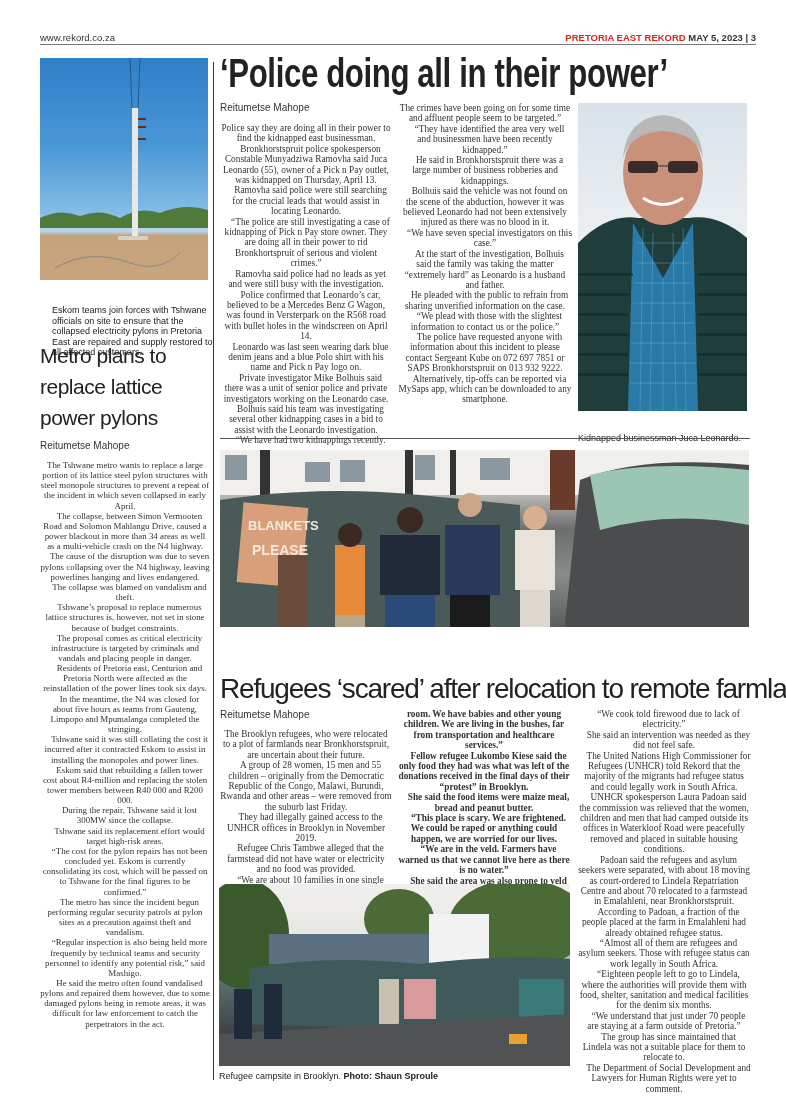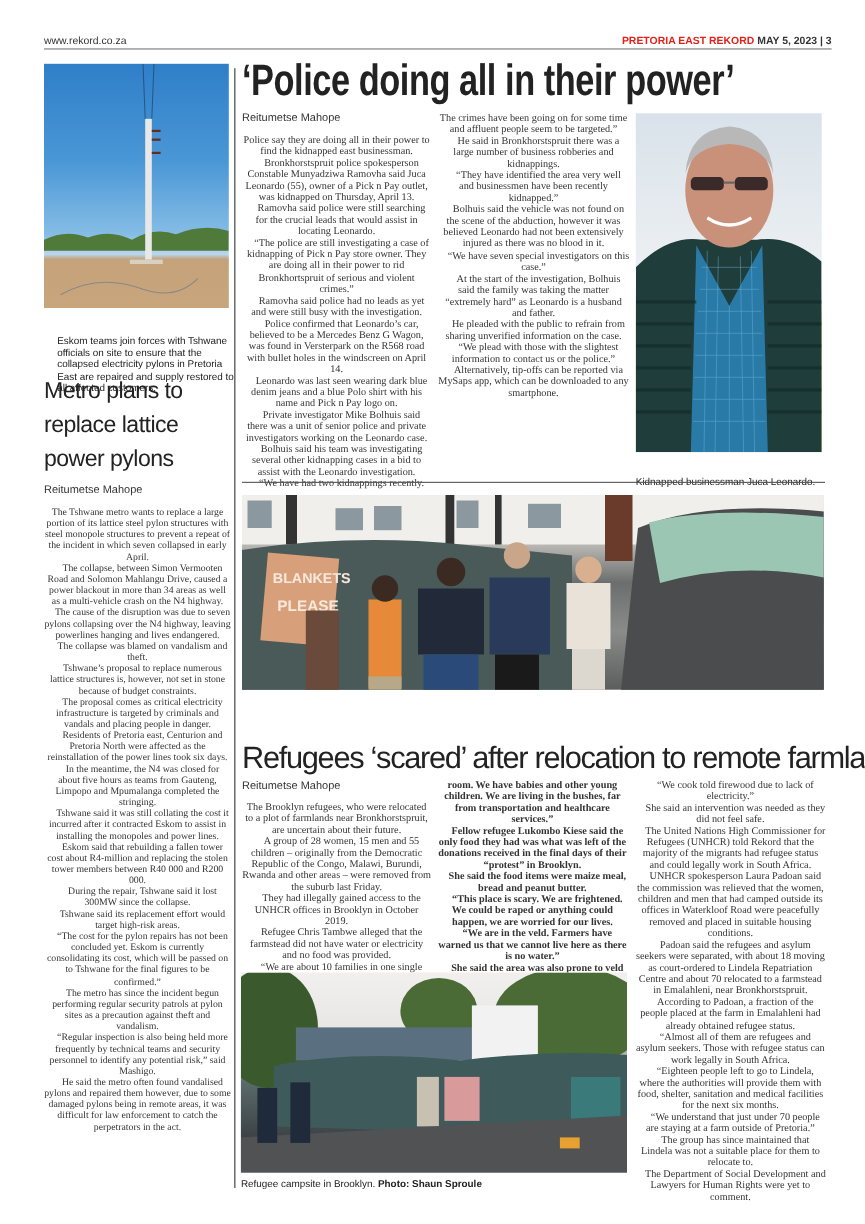--- a/index.html
+++ b/index.html
@@ -90,27 +90,28 @@
   <p>Ramovha said police had no leads as yet and were still busy with the investigation.</p>
   <p>Police confirmed that Leonardo’s car, believed to be a Mercedes Benz G Wagon, was found in Versterpark on the R568 road with bullet holes in the windscreen on April 14.</p>
   <p>Leonardo was last seen wearing dark blue denim jeans and a blue Polo shirt with his name and Pick n Pay logo on.</p>
   <p>Private investigator Mike Bolhuis said there was a unit of senior police and private investigators working on the Leonardo case.</p>
   <p>Bolhuis said his team was investigating several other kidnapping cases in a bid to assist with the Leonardo investigation.</p>
   <p>“We have had two kidnappings recently.</p>
 </div>
 
 <div class="abs col" style="left:398px;top:103px;width:174px;">
   <p class="first">The crimes have been going on for some time and affluent people seem to be targeted.”</p>
+  <p>“They have identified the area very well and businessmen have been recently kidnapped.”</p>
   <p>He said in Bronkhorstspruit there was a large number of business robberies and kidnappings.</p>
-  <p>“They have identified the area very well and businessmen have been recently kidnapped.”</p>
   <p>Bolhuis said the vehicle was not found on the scene of the abduction, however it was believed Leonardo had not been extensively injured as there was no blood in it.</p>
   <p>“We have seven special investigators on this case.”</p>
   <p>At the start of the investigation, Bolhuis said the family was taking the matter “extremely hard” as Leonardo is a husband and father.</p>
   <p>He pleaded with the public to refrain from sharing unverified information on the case.</p>
   <p>“We plead with those with the slightest information to contact us or the police.”</p>
+  <p>The police have requested anyone with information about this incident to please contact Sergeant Kube on 072 697 7851 or SAPS Bronkhorstspruit on 013 932 9222.</p>
   <p>Alternatively, tip-offs can be reported via MySaps app, which can be downloaded to any smartphone.</p>
 </div>
 
 <div class="abs photo" style="left:578px;top:103px;width:169px;height:308px;background:linear-gradient(180deg,#d9e2ea 0%,#eef1f3 50%,#8fae5a 62%,#7a9a4a 100%);">
   <svg width="169" height="308" viewBox="0 0 169 308">
     <path d="M0 140 Q30 110 60 115 L110 115 Q140 110 169 135 L169 308 L0 308Z" fill="#1f3d3a"></path>
     <path d="M55 120 L85 175 L115 120 L120 308 L50 308Z" fill="#2a7aa8"></path>
     <g stroke="#6bb3d6" stroke-width="0.6" opacity="0.7">
       <path d="M60 140 L110 140 M58 160 L112 160 M56 180 L114 180 M55 200 L115 200 M54 220 L116 220 M53 240 L117 240 M52 260 L118 260 M52 280 L118 280"></path>
       <path d="M65 125 L62 308 M75 130 L72 308 M85 175 L85 308 M95 130 L98 308 M105 125 L108 308"></path>
@@ -181,21 +182,21 @@
     <span>Refugee campsite in Brooklyn. </span><b>Photo: Shaun Sproule</b>
   </div>
 </div>
 
 <div class="abs h2" style="left:220px;top:672px;font-size:28px;line-height:34px;white-space:nowrap;letter-spacing:-1.2px;">Refugees ‘scared’ after relocation to remote farmland</div>
 <div class="abs byline" style="left:220px;top:709px;">Reitumetse Mahope</div>
 
 <div class="abs col" style="left:220px;top:729px;width:172px;">
   <p class="first">The Brooklyn refugees, who were relocated to a plot of farmlands near Bronkhorstspruit, are uncertain about their future.</p>
   <p>A group of 28 women, 15 men and 55 children – originally from the Democratic Republic of the Congo, Malawi, Burundi, Rwanda and other areas – were removed from the suburb last Friday.</p>
-  <p>They had illegally gained access to the UNHCR offices in Brooklyn in October 2019.</p>
+  <p>They had illegally gained access to the UNHCR offices in Brooklyn in November 2019.</p>
   <p>Refugee Chris Tambwe alleged that the farmstead did not have water or electricity and no food was provided.</p>
   <p>“We are about 10 families in one single</p>
 </div>
 
 <div class="abs col" style="left:398px;top:709px;width:172px;font-weight:bold;">
   <p class="first">room. We have babies and other young children. We are living in the bushes, far from transportation and healthcare services.”</p>
   <p>Fellow refugee Lukombo Kiese said the only food they had was what was left of the donations received in the final days of their “protest” in Brooklyn.</p>
   <p>She said the food items were maize meal, bread and peanut butter.</p>
   <p>“This place is scary. We are frightened. We could be raped or anything could happen, we are worried for our lives.</p>
   <p>“We are in the veld. Farmers have warned us that we cannot live here as there is no water.”</p>
@@ -203,21 +204,21 @@
 </div>
 
 <div class="abs col" style="left:577px;top:709px;width:174px;">
   <p>“We cook told firewood due to lack of electricity.”</p>
   <p>She said an intervention was needed as they did not feel safe.</p>
   <p>The United Nations High Commissioner for Refugees (UNHCR) told Rekord that the majority of the migrants had refugee status and could legally work in South Africa.</p>
   <p>UNHCR spokesperson Laura Padoan said the commission was relieved that the women, children and men that had camped outside its offices in Waterkloof Road were peacefully removed and placed in suitable housing conditions.</p>
   <p>Padoan said the refugees and asylum seekers were separated, with about 18 moving as court-ordered to Lindela Repatriation Centre and about 70 relocated to a farmstead in Emalahleni, near Bronkhorstspruit.</p>
   <p>According to Padoan, a fraction of the people placed at the farm in Emalahleni had already obtained refugee status.</p>
   <p>“Almost all of them are refugees and asylum seekers. Those with refugee status can work legally in South Africa.</p>
-  <p>“Eighteen people left to go to Lindela, where the authorities will provide them with food, shelter, sanitation and medical facilities for the next six months.</p>
+  <p>“Eighteen people left to go to Lindela, where the authorities will provide them with food, shelter, sanitation and medical facilities for the denim six months.</p>
   <p>“We understand that just under 70 people are staying at a farm outside of Pretoria.”</p>
   <p>The group has since maintained that Lindela was not a suitable place for them to relocate to.</p>
   <p>The Department of Social Development and Lawyers for Human Rights were yet to comment.</p>
 </div>
 
 <div class="abs photo" style="left:219px;top:884px;width:351px;height:182px;background:linear-gradient(180deg,#f2f0ee 0%,#e6e6e4 30%,#5a6a6a 55%,#3a3e42 85%,#3a3c40 100%);">
   <svg width="351" height="182" viewBox="0 0 351 182">
     <ellipse cx="25" cy="50" rx="45" ry="55" fill="#3a5a2e"></ellipse>
     <ellipse cx="180" cy="35" rx="35" ry="30" fill="#4a6a36"></ellipse>
     <ellipse cx="300" cy="40" rx="70" ry="45" fill="#4a6a36"></ellipse>

